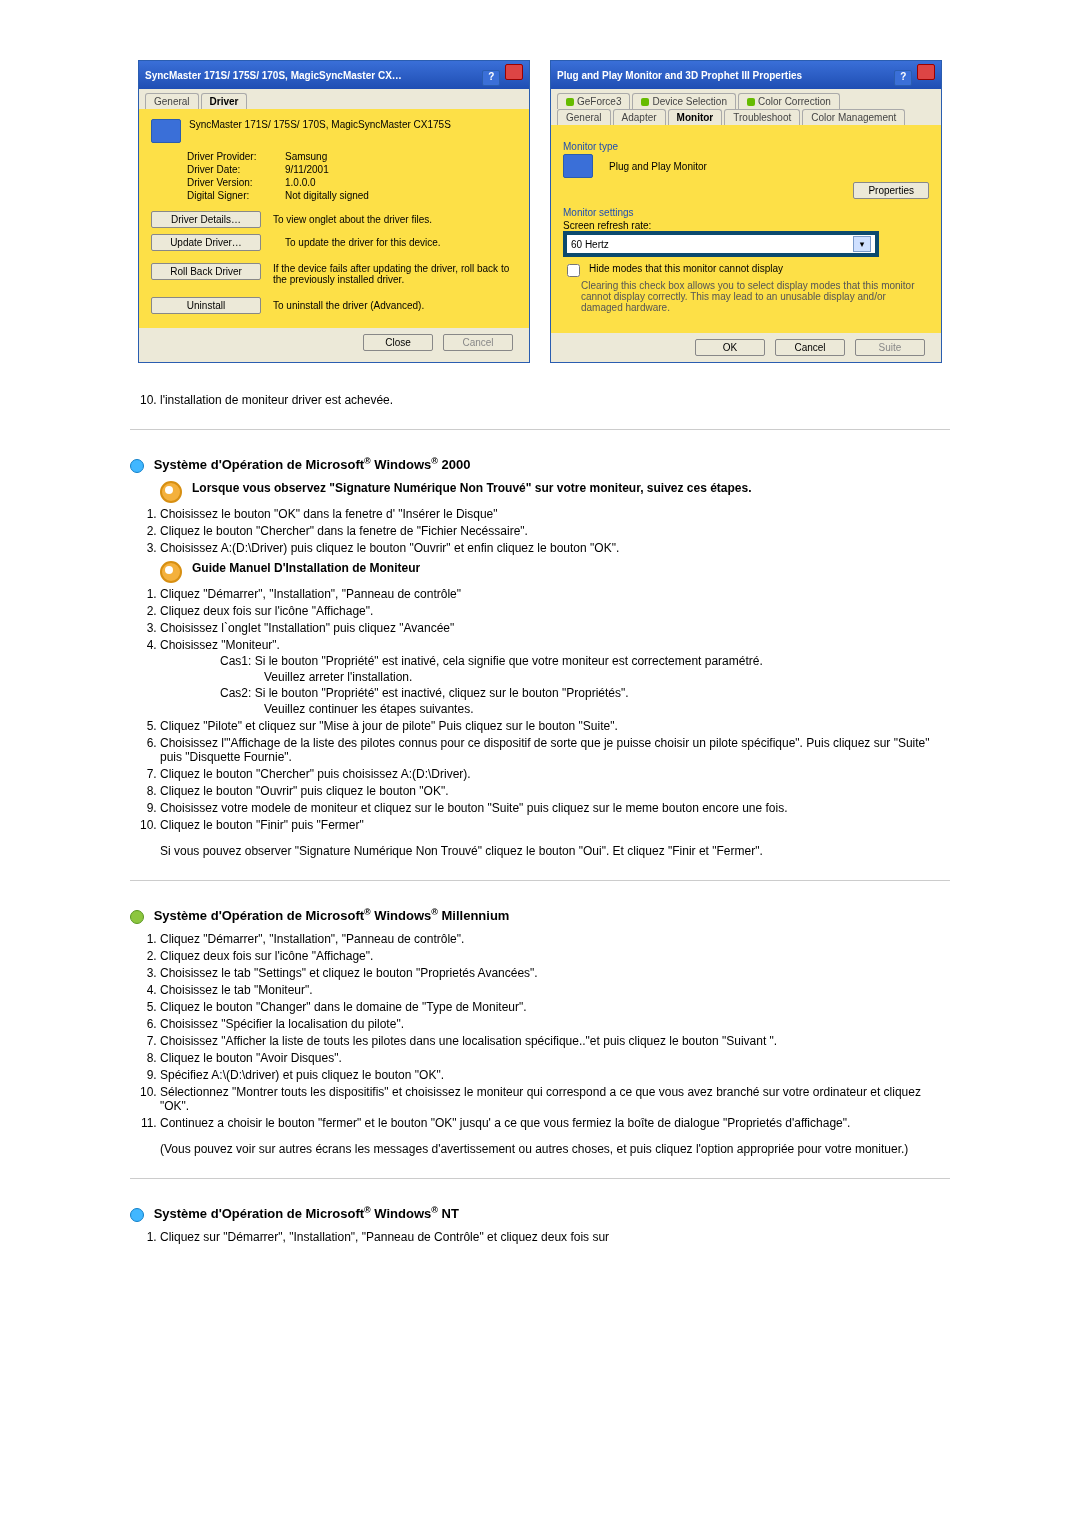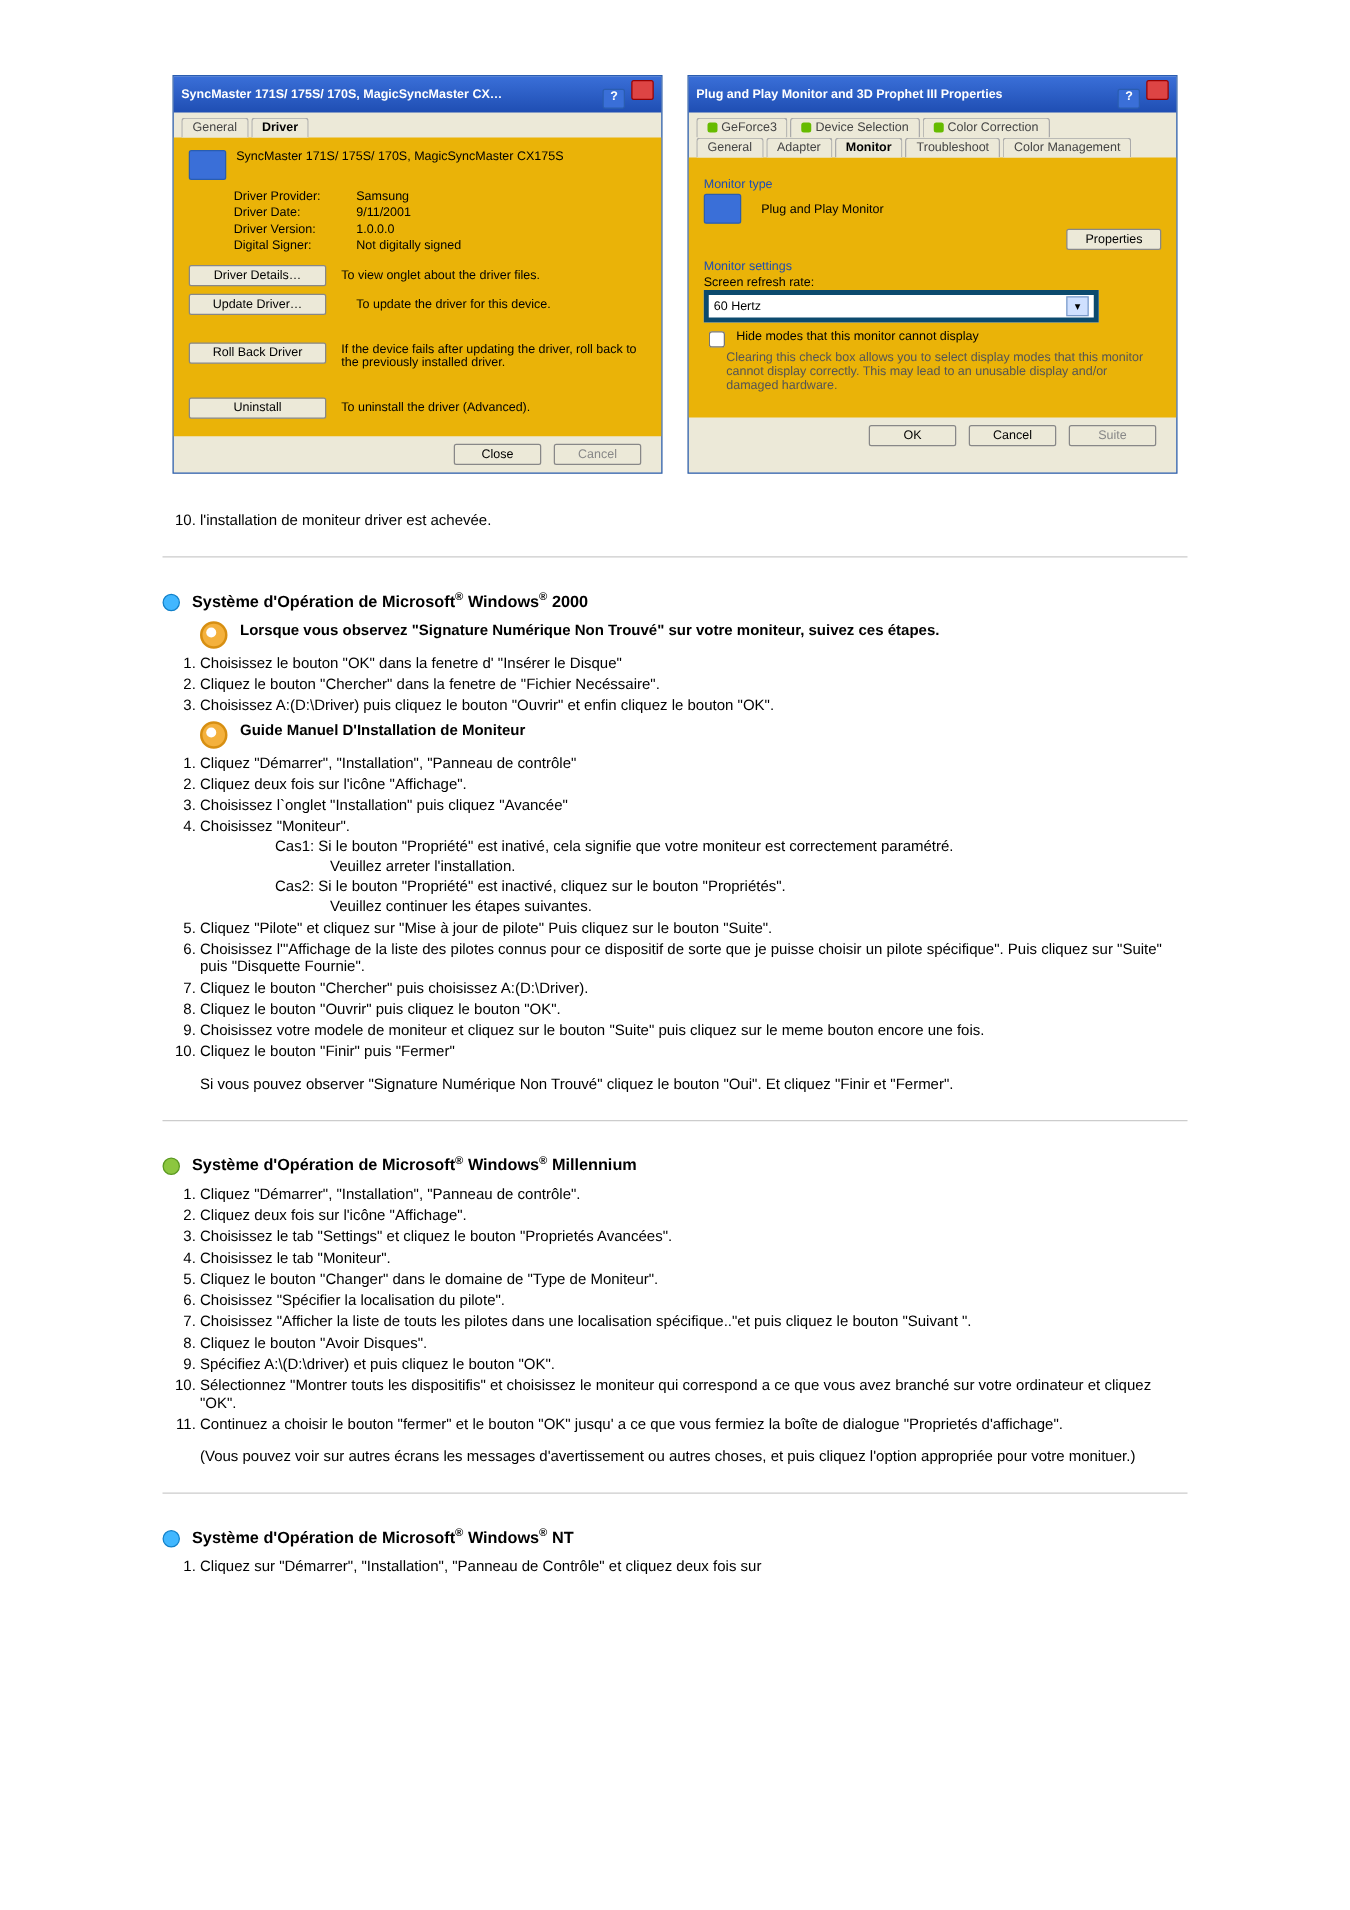--- a/index.html
+++ b/index.html
@@ -7,21 +7,21 @@
   .shots{display:flex;gap:20px;justify-content:center;margin-bottom:30px}
   
   .dlg{width:390px;border:1px solid #2a5db0;background:#ece9d8;font-size:10px;color:#000}
   .dlg .titlebar{background:linear-gradient(#3a6fd8,#1f4eb3);color:#fff;font-weight:bold;padding:3px 6px;display:flex;justify-content:space-between;align-items:center}
   .winbtns span{display:inline-block;width:16px;height:14px;background:#d44;border:1px solid #900;margin-left:2px;border-radius:2px}
   .winbtns .help{background:#3a6fd8;border-color:#2a5db0;color:#fff;text-align:center;font-weight:bold}
   .tabs{display:flex;gap:2px;padding:4px 6px 0 6px;font-size:10px}
   .tab{background:#ece9d8;border:1px solid #aaa;border-bottom:none;padding:2px 8px;border-radius:3px 3px 0 0;color:#444}
   .tab.active{background:#ece9d8;font-weight:bold;color:#000}
   .tab .nv{display:inline-block;width:8px;height:8px;background:#6b0;border-radius:2px;margin-right:3px;vertical-align:middle}
-  .body{background:#eab308;padding:10px 12px 8px 12px}
+  .body{background:#fde047;padding:10px 12px 8px 12px}
   .mon-icon{display:inline-block;width:28px;height:22px;background:#3a6fd8;border:1px solid #2a5db0;border-radius:2px;vertical-align:top;margin-right:8px}
   .kv{display:flex;margin:2px 0}
   .kv .k{width:98px;color:#000}
   .btnrow{display:flex;gap:10px;justify-content:flex-end;padding:6px 16px}
   button.xp{background:#ece9d8;border:1px solid #888;border-radius:2px;padding:2px 14px;font-size:10px;min-width:70px}
   button.xp.wide{min-width:110px;text-align:center}
   button.xp[disabled]{color:#888}
   .group-label{color:#1f4eb3;margin:6px 0 2px 0}
   .combo{border:4px solid #0c4a6e;background:#fff;padding:1px 4px;width:300px;display:flex;justify-content:space-between;align-items:center}
   .combo .dd{display:inline-block;width:16px;height:14px;background:#cfe0ff;border:1px solid #7a9ac9;text-align:center;font-size:9px;line-height:14px}
@@ -86,21 +86,21 @@
             </div>
         </div>
         <div style="display:flex;align-items:center;gap:12px;margin:6px 0">
           <button class="xp wide">Driver Details…</button>
           <span>To view onglet about the driver files.</span>
         </div>
         <div style="display:flex;align-items:center;gap:24px;margin:6px 0">
           <button class="xp wide">Update Driver…</button>
           <span>To update the driver for this device.</span>
         </div>
-        <div style="display:flex;align-items:flex-start;gap:12px;margin:22px 0">
+        <div style="display:flex;align-items:flex-start;gap:12px;margin:12px 0">
           <button class="xp wide">Roll Back Driver</button>
           <span>If the device fails after updating the driver, roll back to the previously installed driver.</span>
         </div>
         <div style="display:flex;align-items:center;gap:12px;margin:6px 0">
           <button class="xp wide">Uninstall</button>
           <span>To uninstall the driver (Advanced).</span>
         </div>
       </div>
       <div class="btnrow">
         <button class="xp">Close</button>

